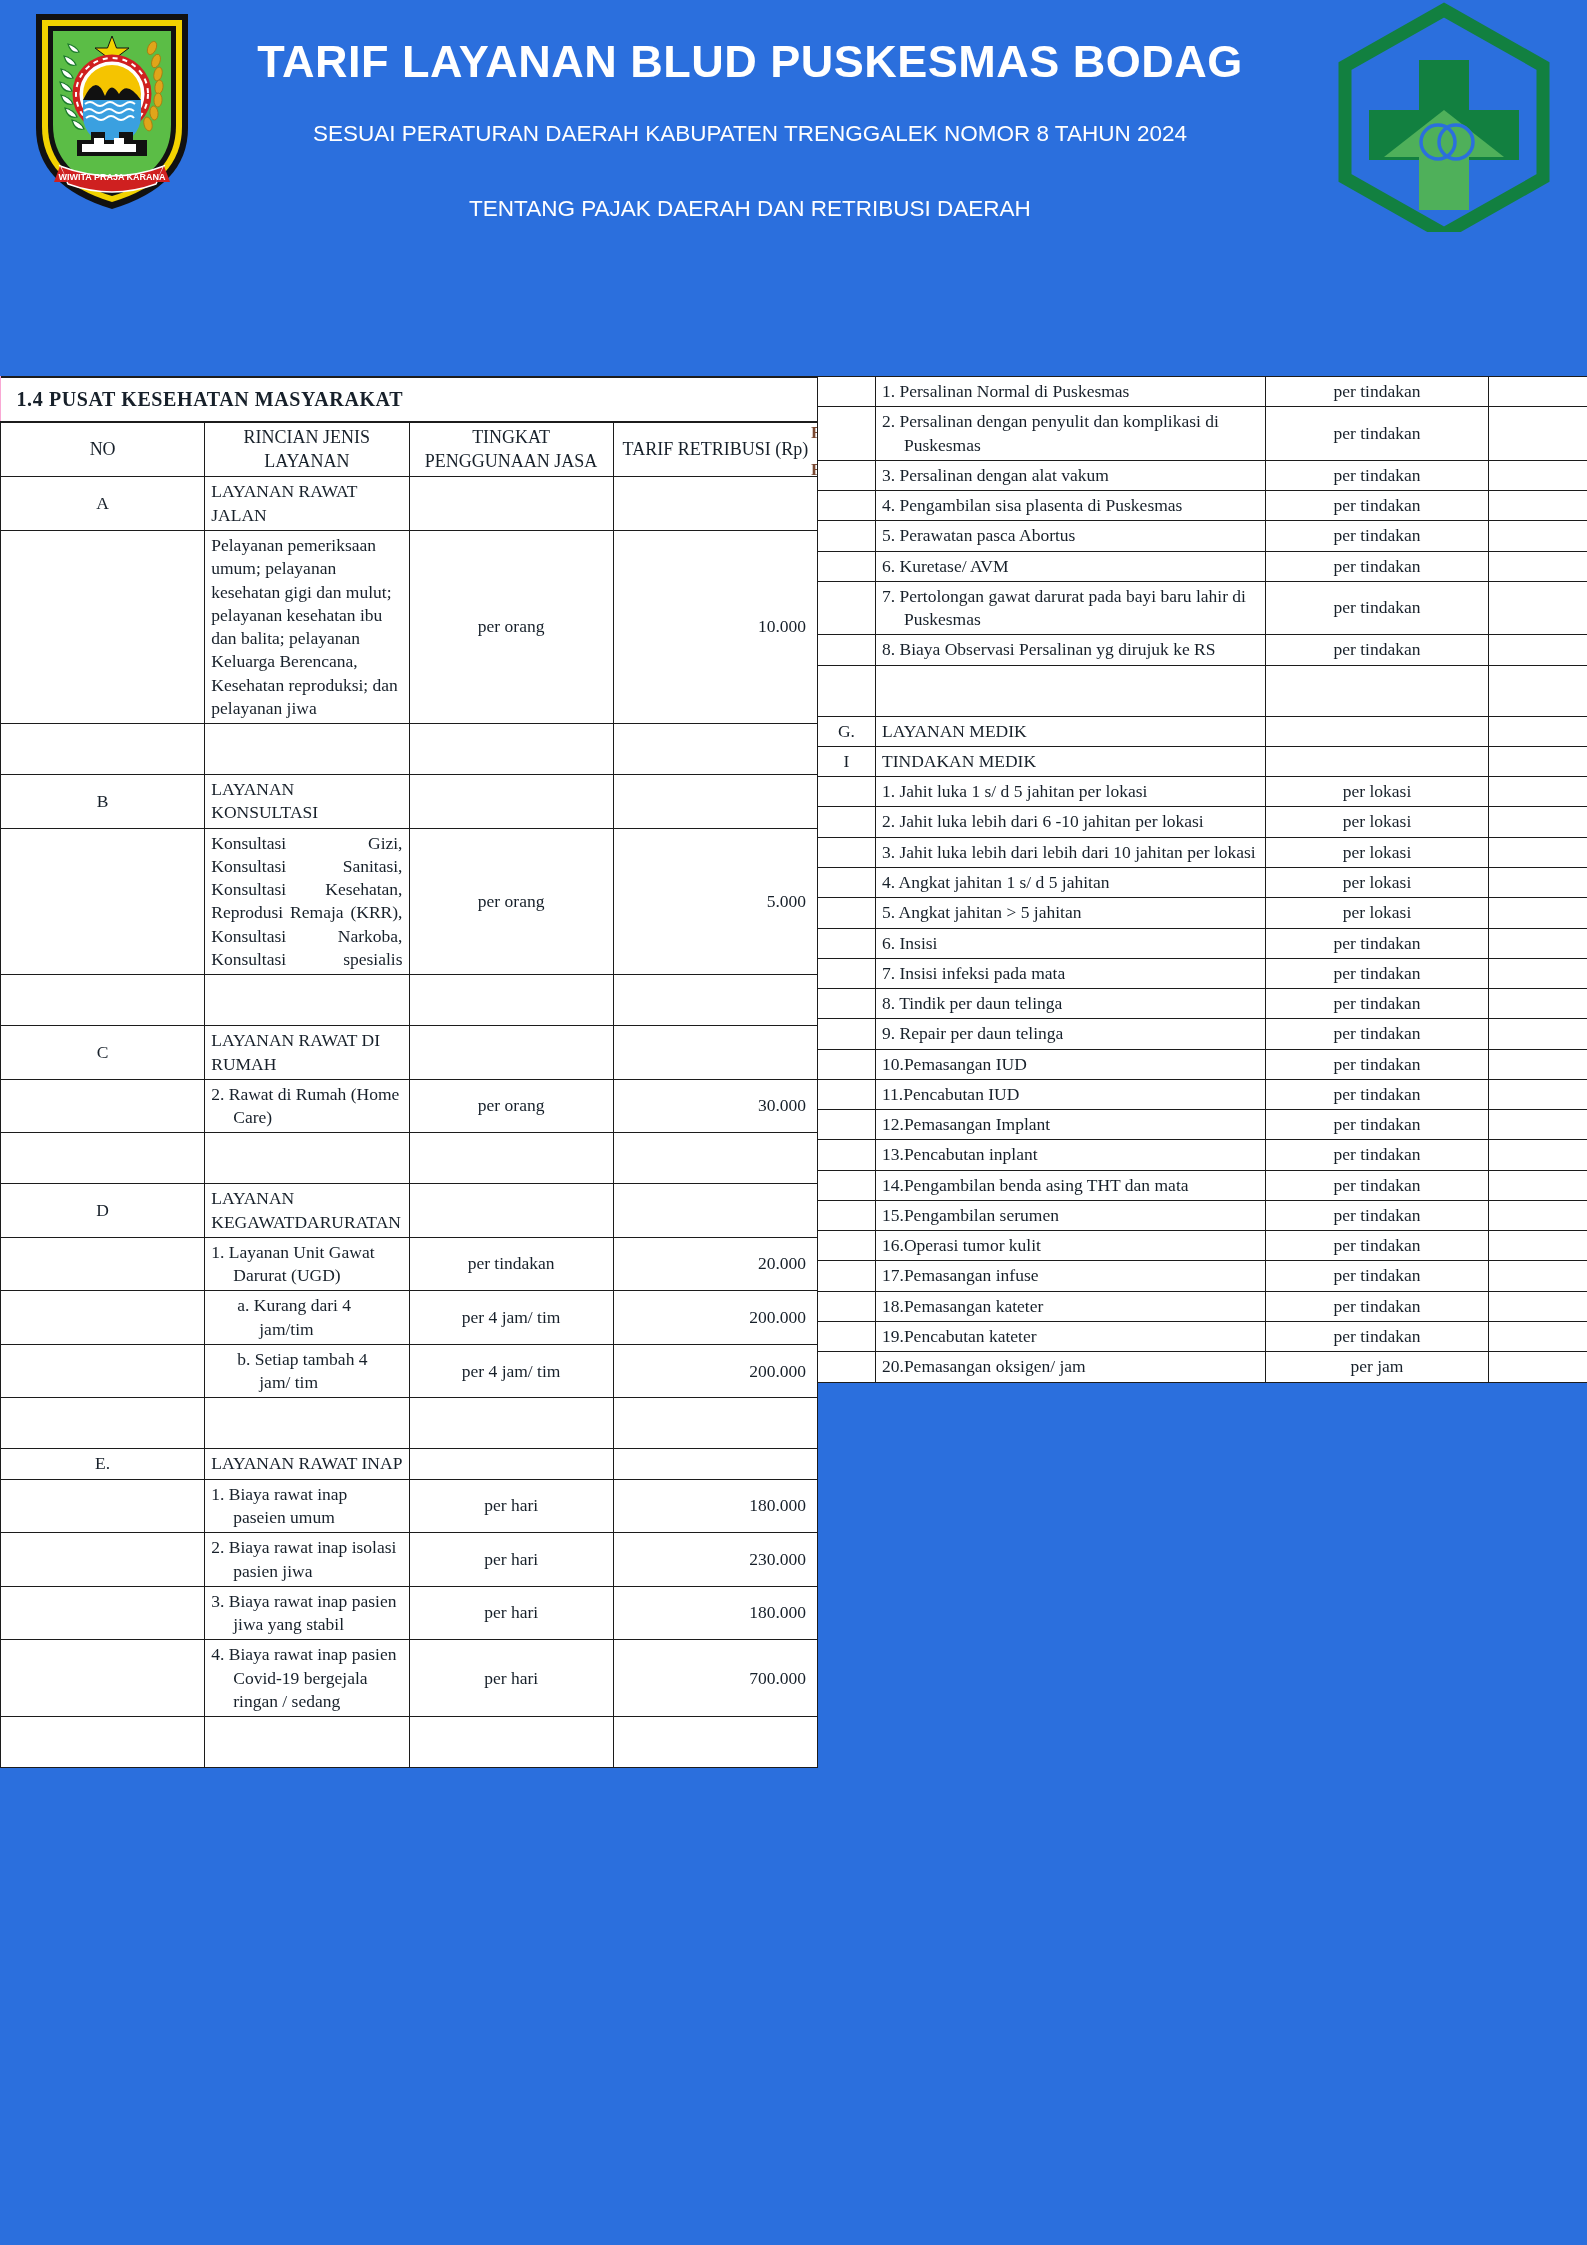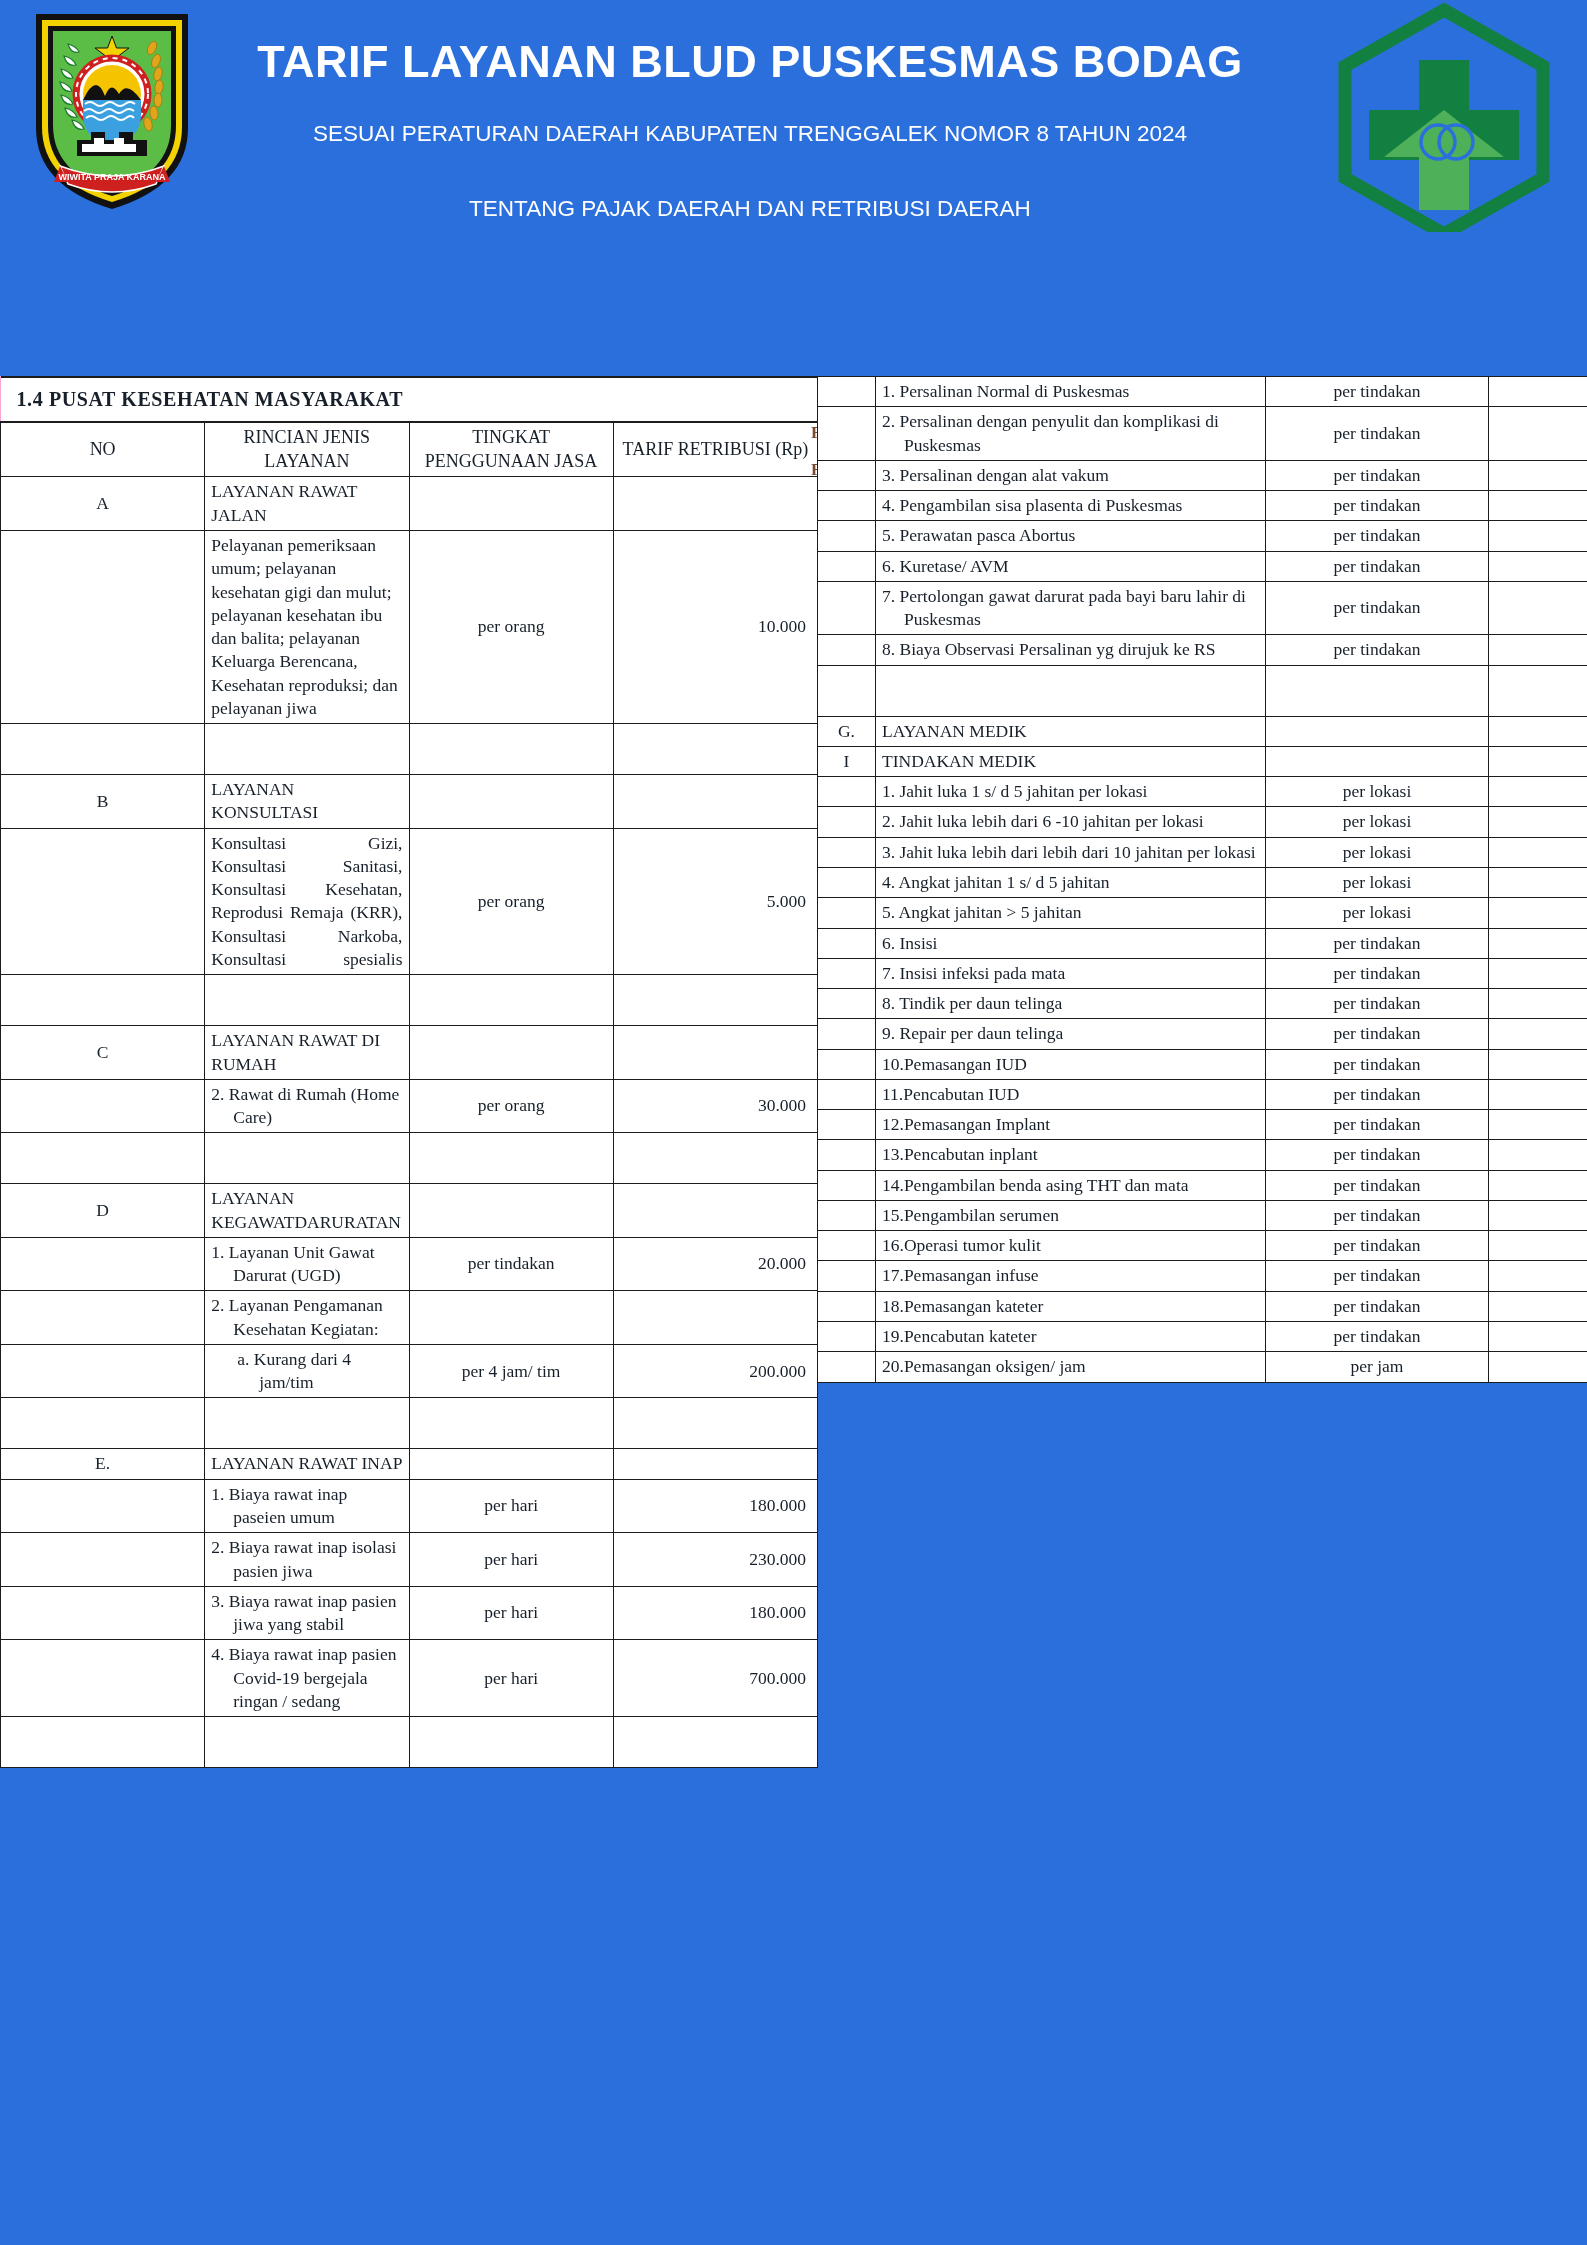--- a/index.html
+++ b/index.html
@@ -246,27 +246,27 @@
         <td class="c3 price"></td>
       </tr>
       <tr>
         <td class="c0 nocell"></td>
         <td class="c1 lbl num">1.  Layanan Unit Gawat Darurat (UGD)</td>
         <td class="c2 unit">per tindakan</td>
         <td class="c3 price">20.000</td>
       </tr>
       <tr>
         <td class="c0 nocell"></td>
-        <td class="c1 lbl num">2.  Layanan Pengamanan Kesehatan Kegiatan:</td>
-        <td class="c2 unit"></td>
-        <td class="c3 price"></td>
-      </tr>
-      <tr>
-        <td class="c0 nocell"></td>
         <td class="c1 lbl sub">a.  Kurang dari 4 jam/tim</td>
+        <td class="c2 unit">per 4 jam/ tim</td>
+        <td class="c3 price">200.000</td>
+      </tr>
+      <tr>
+        <td class="c0 nocell"></td>
+        <td class="c1 lbl sub">b.  Setiap tambah 4 jam/ tim</td>
         <td class="c2 unit">per 4 jam/ tim</td>
         <td class="c3 price">200.000</td>
       </tr>
       <tr class="spacer">
         <td class="c0 nocell">&nbsp;</td>
         <td class="c1 lbl">&nbsp;</td>
         <td class="c2 unit">&nbsp;</td>
         <td class="c3 price">&nbsp;</td>
       </tr>
       <tr>

